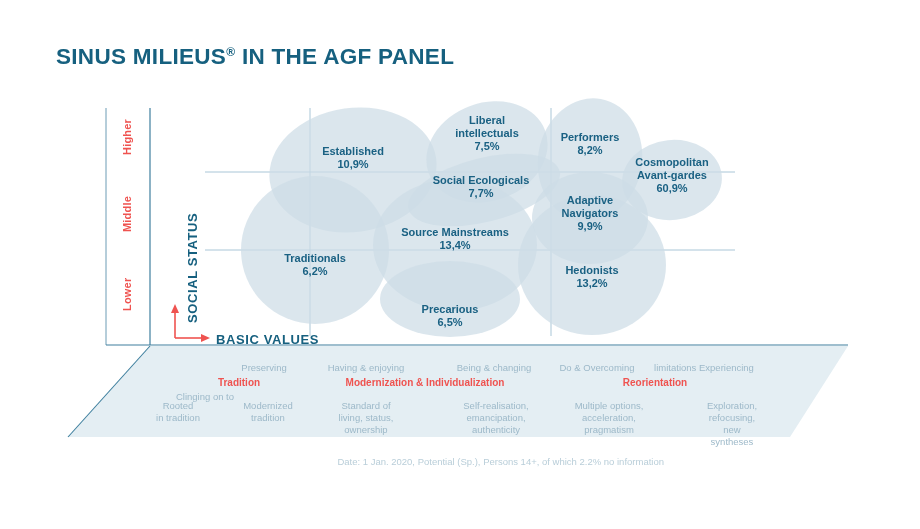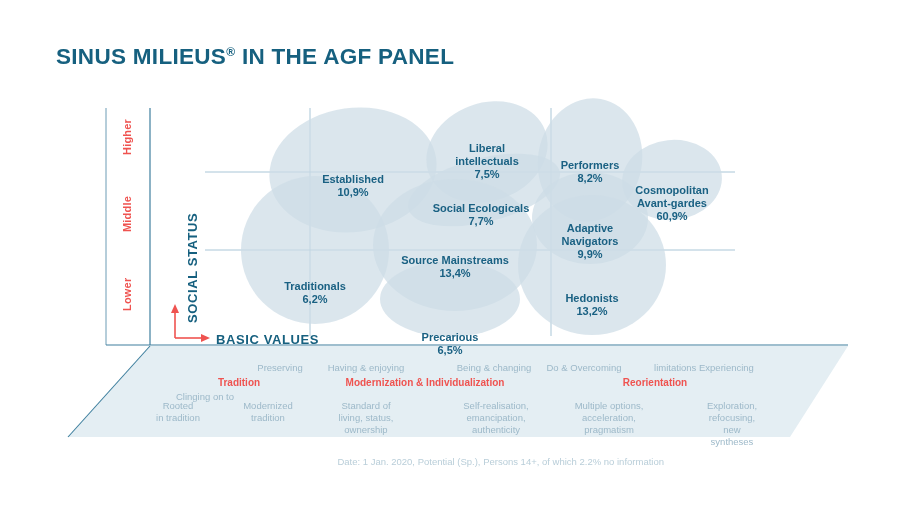--- a/index.html
+++ b/index.html
@@ -76,21 +76,20 @@
 
   .bubble-label {
     position: absolute;
     text-align: center;
     color: #1a6183;
     font-size: 11px;
     font-weight: bold;
     line-height: 13px;
     white-space: nowrap;
     transform: translateX(-50%);
-    margin-top: 28px;
   }
 
   .col-head {
     position: absolute;
     text-align: center;
     color: #9db9c9;
     font-size: 9.5px;
     line-height: 12px;
     white-space: nowrap;
     transform: translateX(-50%);
@@ -231,24 +230,24 @@
         <div>13,2%</div>
       </div>
       <div class="bubble-label" style="left: 450px; top: 303px;">
         <div>Precarious</div>
         <div>6,5%</div>
       </div>
     </div>
 
   <div id="col-heads">
       <div class="col-head" style="left: 205px; top: 362px; margin-top: 29px;">Clinging on to</div>
-      <div class="col-head" style="left: 280px; top: 362px;">Preserving</div>
+      <div class="col-head" style="left: 264px; top: 362px;">Preserving</div>
       <div class="col-head" style="left: 366px; top: 362px;">Having &amp; enjoying</div>
       <div class="col-head" style="left: 494px; top: 362px;">Being &amp; changing</div>
-      <div class="col-head" style="left: 584px; top: 362px;">Do &amp; Overcoming</div>
+      <div class="col-head" style="left: 597px; top: 362px;">Do &amp; Overcoming</div>
       <div class="col-head" style="left: 704px; top: 362px;">limitations Experiencing</div>
     </div>
   <div id="group-heads">
       <div class="group-head" style="left: 239px; top: 377px;">Tradition</div>
       <div class="group-head" style="left: 425px; top: 377px;">Modernization &amp; Individualization</div>
       <div class="group-head" style="left: 655px; top: 377px;">Reorientation</div>
     </div>
   <div id="floor-cells">
       <div class="floor-cell" style="left: 178px; top: 400px;">Rooted<br>in tradition</div>
       <div class="floor-cell" style="left: 268px; top: 400px;">Modernized<br>tradition</div>

